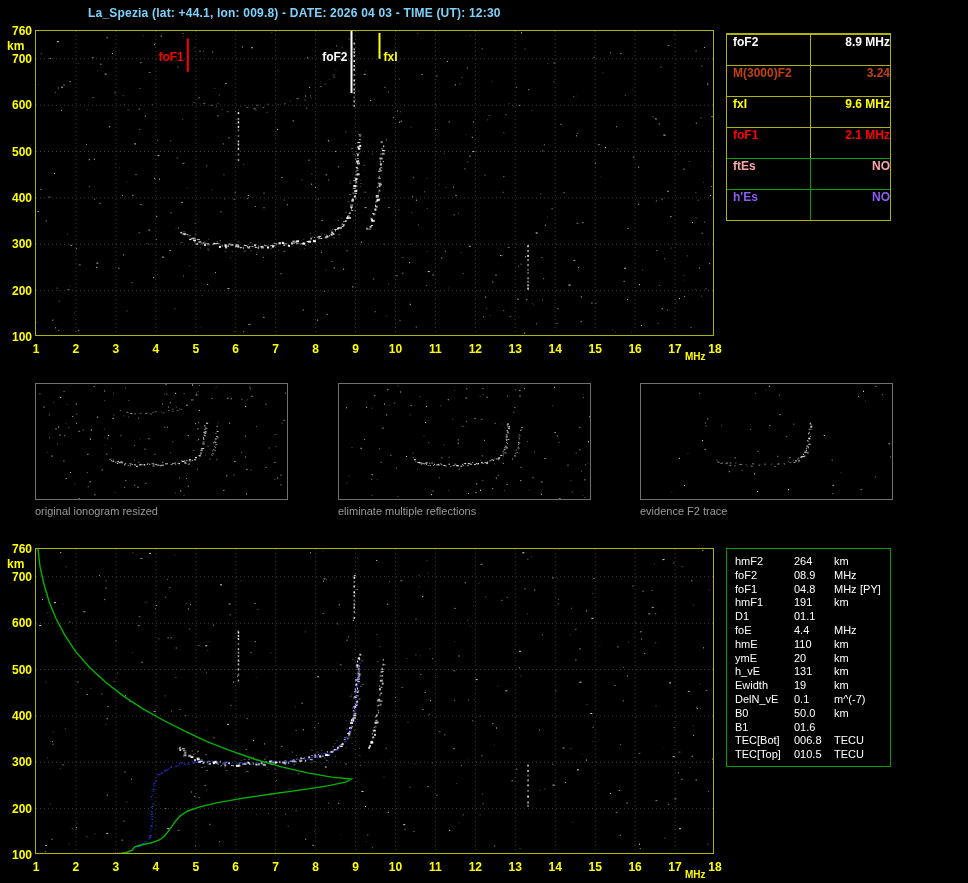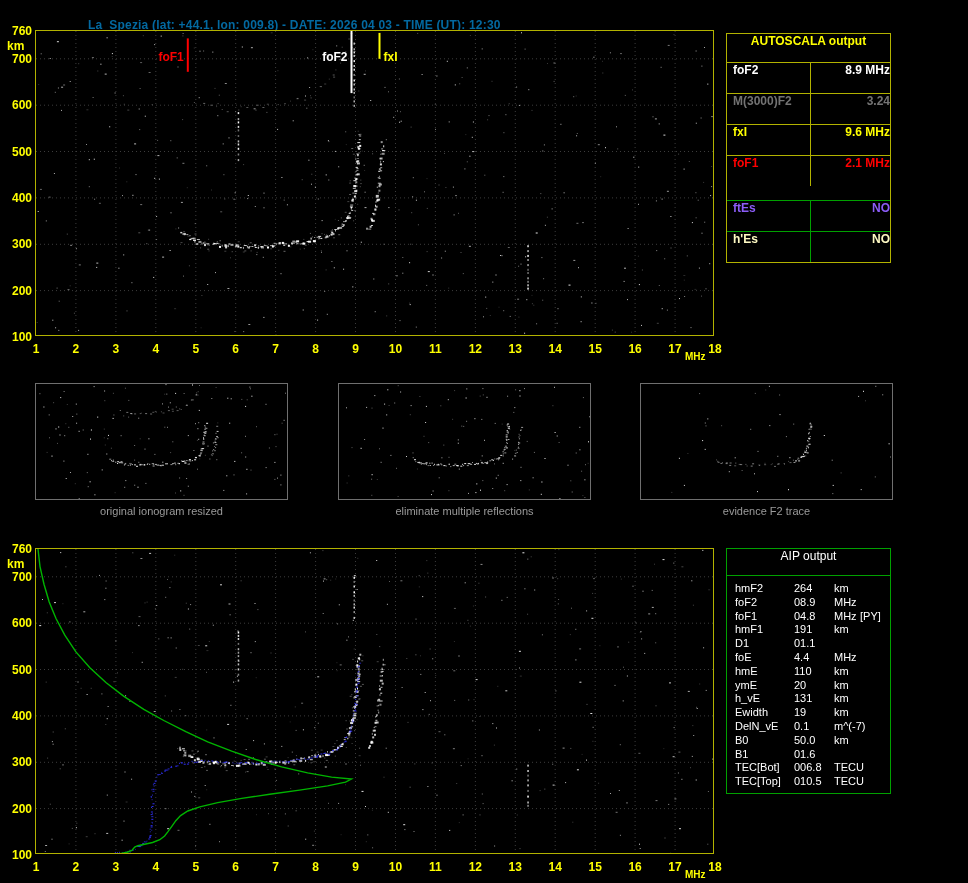--- a/index.html
+++ b/index.html
@@ -1,35 +1,35 @@
 <!DOCTYPE html>
 <html><head>
 <meta charset="utf-8">
 <style>
   *{box-sizing:border-box;margin:0;padding:0}
   html,body{background:#000}
   body{width:968px;height:883px;overflow:hidden;font-family:"Liberation Sans",sans-serif}
   #screen{position:relative;width:968px;height:883px;background:#000}
-  .title{position:absolute;left:88px;top:18px;color:#0369a1;font:bold 12px "Liberation Sans",sans-serif;letter-spacing:.2px}
+  .title{position:absolute;left:88px;top:6px;color:#7dd3fc;font:bold 12px "Liberation Sans",sans-serif;letter-spacing:.2px}
   .plot-wrap{position:absolute;left:0;width:968px;height:340px}
   svg.plot{position:absolute;left:35px;top:0;background:#000;border:1px solid #b2b200}
   .ylab{position:absolute;left:1px;width:31px;text-align:right;color:#ffff00;font:bold 12px "Liberation Sans",sans-serif}
   .xlab{position:absolute;width:22px;text-align:center;color:#ffff00;font:bold 12px "Liberation Sans",sans-serif}
   .unit-km{position:absolute;left:7px;top:9px;color:#ffff00;font:bold 12px "Liberation Sans",sans-serif}
   .unit-mhz{position:absolute;left:685px;top:321px;color:#ffff00;font:bold 10px "Liberation Sans",sans-serif}
   .as-table{position:absolute;left:726px;top:33px;width:165px;border:1px solid #b2b200;background:#000}
   .as-title{height:28px;line-height:28px;text-align:center;color:#ffff00;font:bold 12px "Liberation Sans",sans-serif}
   .as-row{display:flex;height:31px;border-top:1px solid #b2b200}
   .as-row.green{border-top-color:#00a000}
   .as-row .lbl{flex:0 0 84px;border-right:1px solid #b2b200;line-height:30px;padding-left:6px;font:bold 12px "Liberation Sans",sans-serif}
   .as-row.green .lbl{border-right-color:#00a000}
   .as-row .val{flex:1;text-align:right;line-height:30px;font:bold 12px "Liberation Sans",sans-serif}
   .thumb{position:absolute;top:383px;width:253px;height:117px;border:1px solid #6f6f6f;background:#000}
   .thumb svg{display:block}
-  .thumb-caption{position:absolute;top:505px;width:253px;text-align:center;color:#9a9a9a;font:11px "Liberation Sans",sans-serif}
+  .thumb-caption{position:absolute;top:505px;width:253px;color:#9a9a9a;font:11px "Liberation Sans",sans-serif}
   .aip-table{position:absolute;left:726px;top:548px;width:165px;border:1px solid #00a000;background:#000}
   .aip-title{height:27px;line-height:27px;text-align:center;color:#ffffff;font:12px "Liberation Sans",sans-serif;border-bottom:1px solid #00a000}
   .aip-rows{padding:6px 0 4px}
   .aip-row{display:flex;height:13.8px;color:#ffffff;font:11px "Liberation Sans",sans-serif;white-space:nowrap}
   .aip-row .l{flex:0 0 67px;padding-left:8px}
   .aip-row .v{flex:0 0 40px}
   .aip-row .u{flex:0 0 26px}
   .aip-row .n{flex:1}
   .grid{stroke:#3c3c3c;stroke-width:1;stroke-dasharray:1 3}
 </style>
@@ -866,43 +866,42 @@
       <span class="xlab" style="left: 464.353px; top: 312px;">12</span>
       <span class="xlab" style="left: 504.294px; top: 312px;">13</span>
       <span class="xlab" style="left: 544.235px; top: 312px;">14</span>
       <span class="xlab" style="left: 584.176px; top: 312px;">15</span>
       <span class="xlab" style="left: 624.118px; top: 312px;">16</span>
       <span class="xlab" style="left: 664.059px; top: 312px;">17</span>
       <span class="xlab" style="left: 704px; top: 312px;">18</span>
     </div>
 
   <div class="as-table">
-    <div class="as-title">AUTOSCALA output</div>
     <div id="as-rows">
         <div class="as-row" style="color: rgb(255, 255, 255);">
           <div class="lbl">foF2</div>
           <div class="val">8.9 MHz</div>
         </div>
-        <div class="as-row" style="color: #737373;">
+        <div class="as-row" style="color: #c2410c;">
           <div class="lbl">M(3000)F2</div>
           <div class="val">3.24</div>
         </div>
         <div class="as-row" style="color: rgb(255, 255, 0);">
           <div class="lbl">fxI</div>
           <div class="val">9.6 MHz</div>
         </div>
         <div class="as-row" style="color: rgb(255, 0, 0);">
           <div class="lbl">foF1</div>
           <div class="val">2.1 MHz</div>
         </div>
-        <div class="as-row green" style="color: #8b5cf6; margin-top: 14px;">
+        <div class="as-row green" style="color: #fca5a5;">
           <div class="lbl">ftEs</div>
           <div class="val">NO</div>
         </div>
-        <div class="as-row green" style="color: #fef9c3;">
+        <div class="as-row green" style="color: #8b5cf6;">
           <div class="lbl">h'Es</div>
           <div class="val">NO</div>
         </div>
       </div>
   </div>
 
   <div class="thumb" style="left:35px">
       <svg id="thumb0" width="251" height="115">
         <rect x="34.0" y="88.0" width="1" height="1" fill="#fff" opacity="0.63"></rect>
         <rect x="161.4" y="44.2" width="1" height="1" fill="#fff" opacity="0.75"></rect>
@@ -2479,21 +2478,20 @@
       <span class="xlab" style="left: 464.353px; top: 312px;">12</span>
       <span class="xlab" style="left: 504.294px; top: 312px;">13</span>
       <span class="xlab" style="left: 544.235px; top: 312px;">14</span>
       <span class="xlab" style="left: 584.176px; top: 312px;">15</span>
       <span class="xlab" style="left: 624.118px; top: 312px;">16</span>
       <span class="xlab" style="left: 664.059px; top: 312px;">17</span>
       <span class="xlab" style="left: 704px; top: 312px;">18</span>
     </div>
 
   <div class="aip-table">
-    <div class="aip-title">AIP output</div>
     <div class="aip-rows" id="aip-rows">
         <div class="aip-row">
           <div class="l">hmF2</div>
           <div class="v">264</div>
           <div class="u">km</div>
           <div class="n"></div>
         </div>
         <div class="aip-row">
           <div class="l">foF2</div>
           <div class="v">08.9</div>

